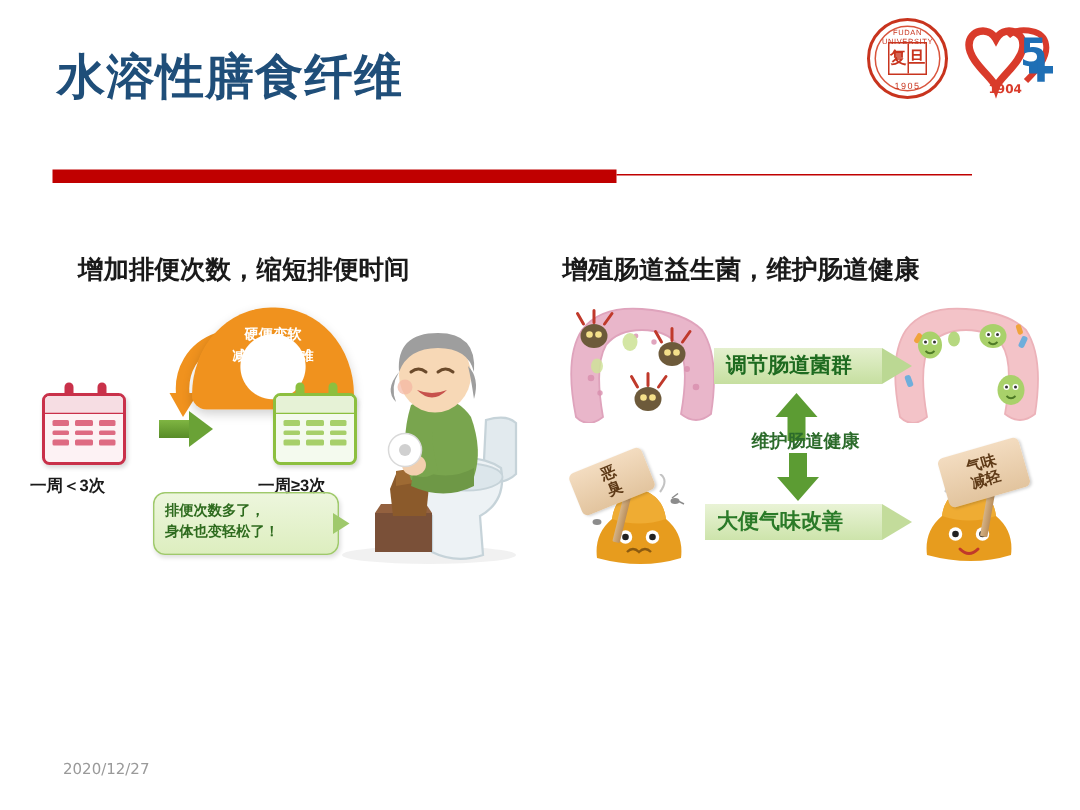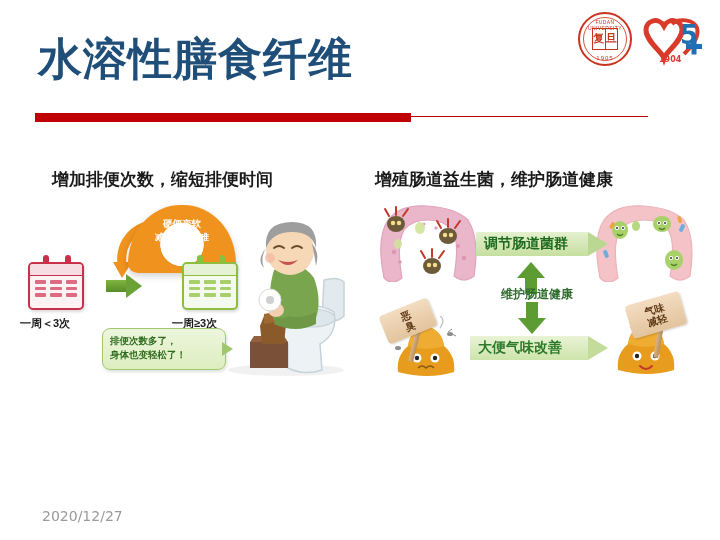--- a/index.html
+++ b/index.html
@@ -14,21 +14,21 @@
   }
   #slide {
     position: absolute; inset: 0;
     background: #ffffff;
   }
 
   
   #slide-title {
     position: absolute;
     left: 38px; top: 30px;
-    font-size: 44px;
+    font-size: 32px;
     font-weight: bold;
     color: #1F4E79;
     letter-spacing: 1px;
     white-space: nowrap;
   }
   #divider-wrap {
     position: absolute;
     left: 0; top: 112px;
     width: 720px; height: 12px;
   }
@@ -366,21 +366,21 @@
     background: linear-gradient(90deg,#D6B488,#B98E5C);
     border-radius: 1px;
   }
   #post-bad  { left: 40px; top: 132px; transform: rotate(14deg); }
   #post-good { left: 284px; top: 128px; transform: rotate(10deg); }
 
   
   #footer-date {
     position: absolute;
     left: 42px; top: 508px;
-    font-size: 14px;
+    font-size: 10px;
     color: #9a9a9a;
     font-family: "DejaVu Sans", sans-serif;
   }
 </style>
 </head>
 <body>
 
 <div id="slide">
 
   <div id="slide-title">水溶性膳食纤维</div>

